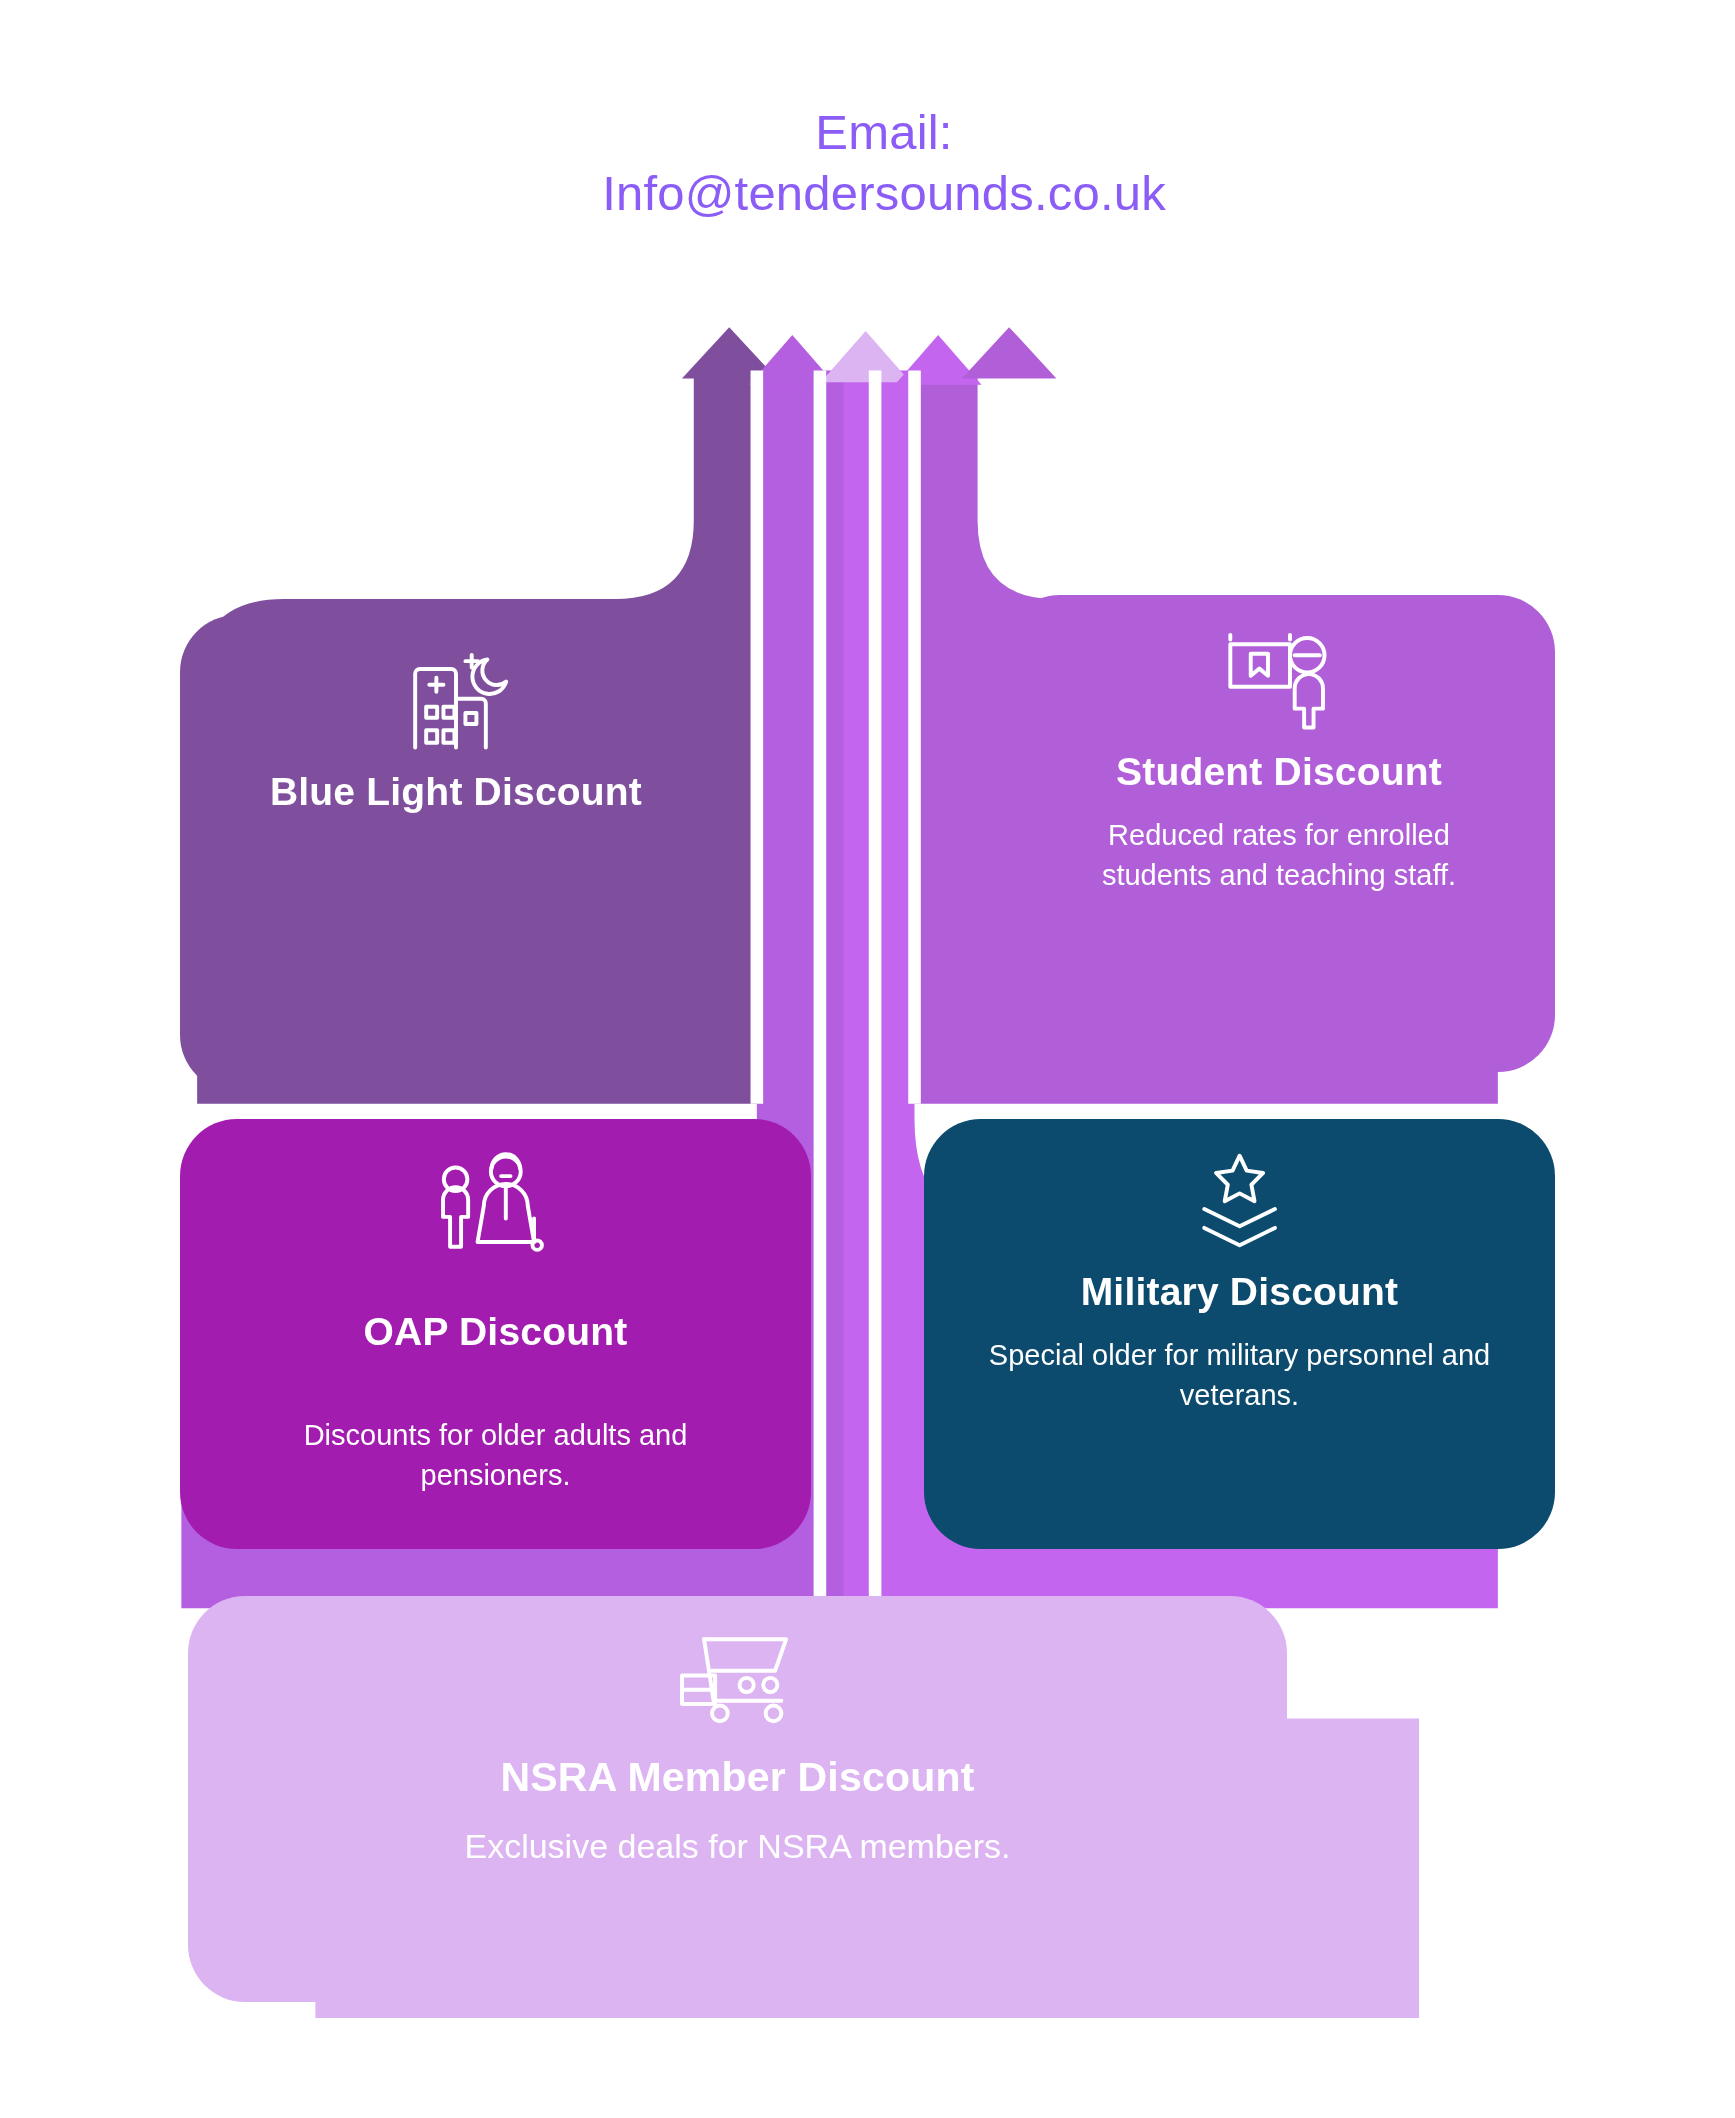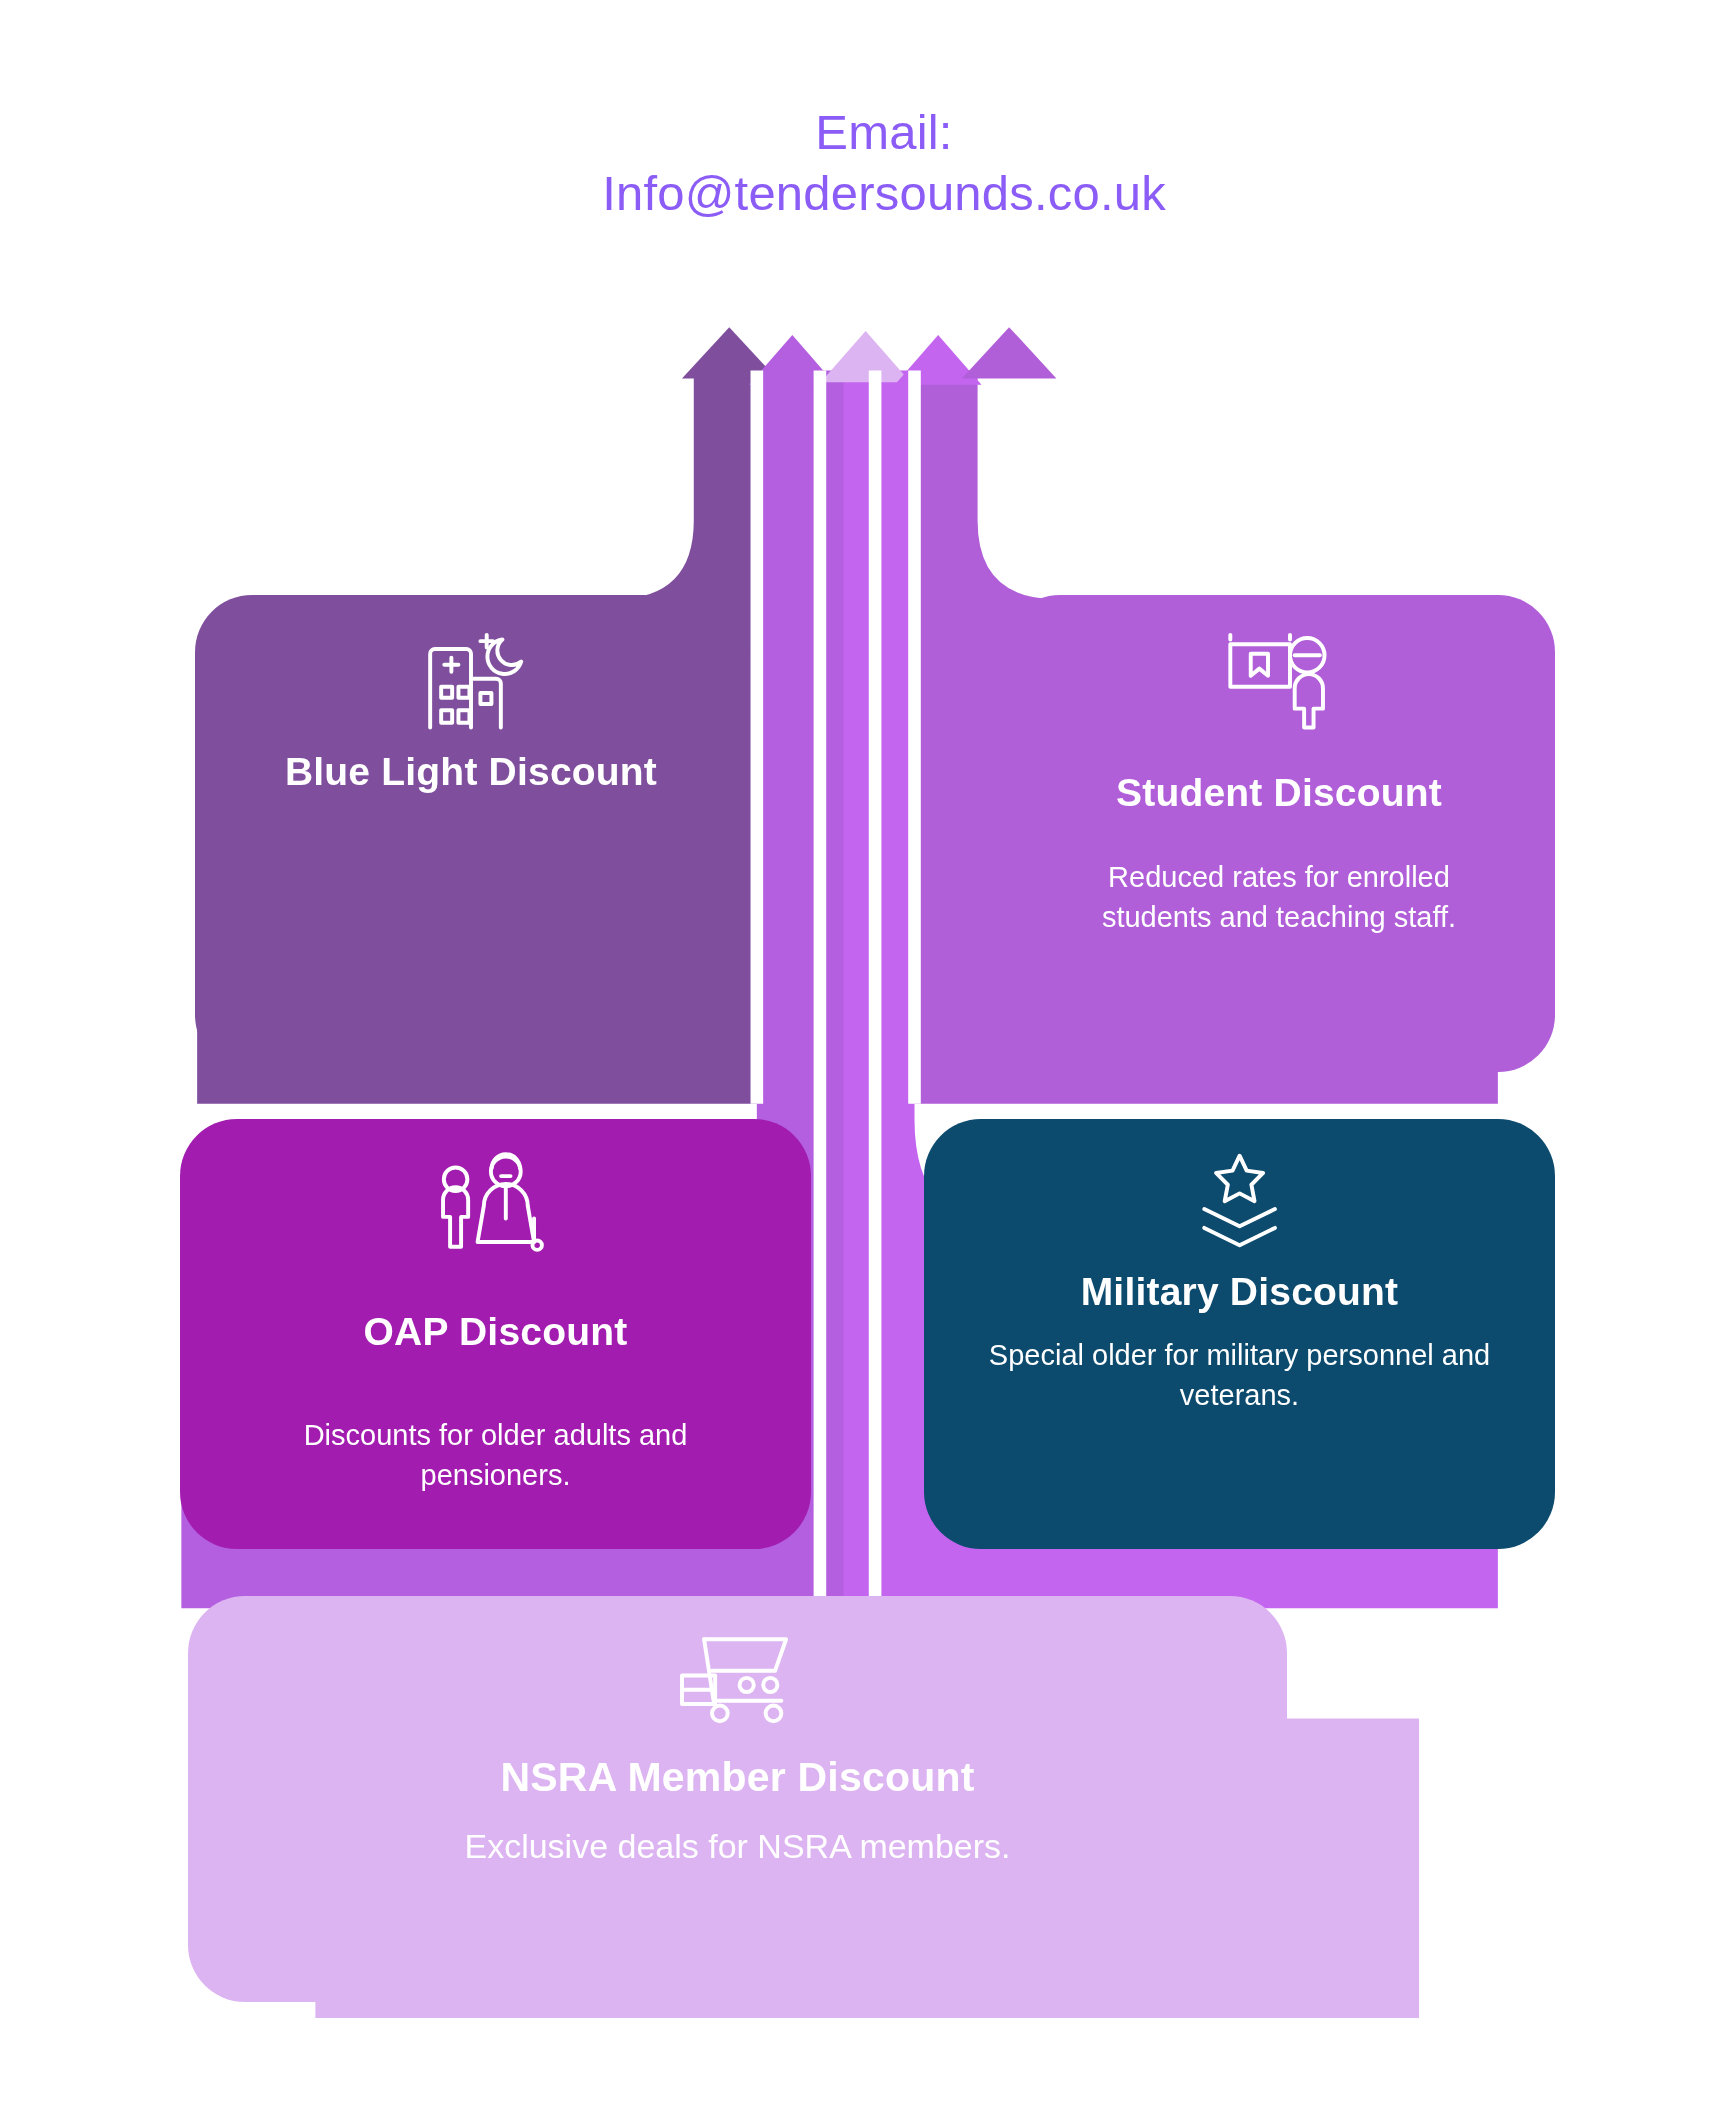--- a/index.html
+++ b/index.html
@@ -68,33 +68,31 @@
   .card-desc {
     font-size: 29px;
     font-weight: 400;
     line-height: 1.38;
     max-width: 441px;
   }
 
   
   #card-blue-light {
     left: 180px;
-    top: 595px;
+    top: 615px;
     width: 552px;
     height: 477px;
     background: #7f4f9e;
-    margin-left: 15px;
   }
   #card-student {
     left: 1003px;
     top: 595px;
     width: 552px;
     height: 477px;
     background: #b15fd9;
-    gap: 21px;
   }
   #card-oap {
     left: 180px;
     top: 1119px;
     width: 631px;
     height: 430px;
     background: #a21caf;
     gap: 40px;
   }
   #card-military {

